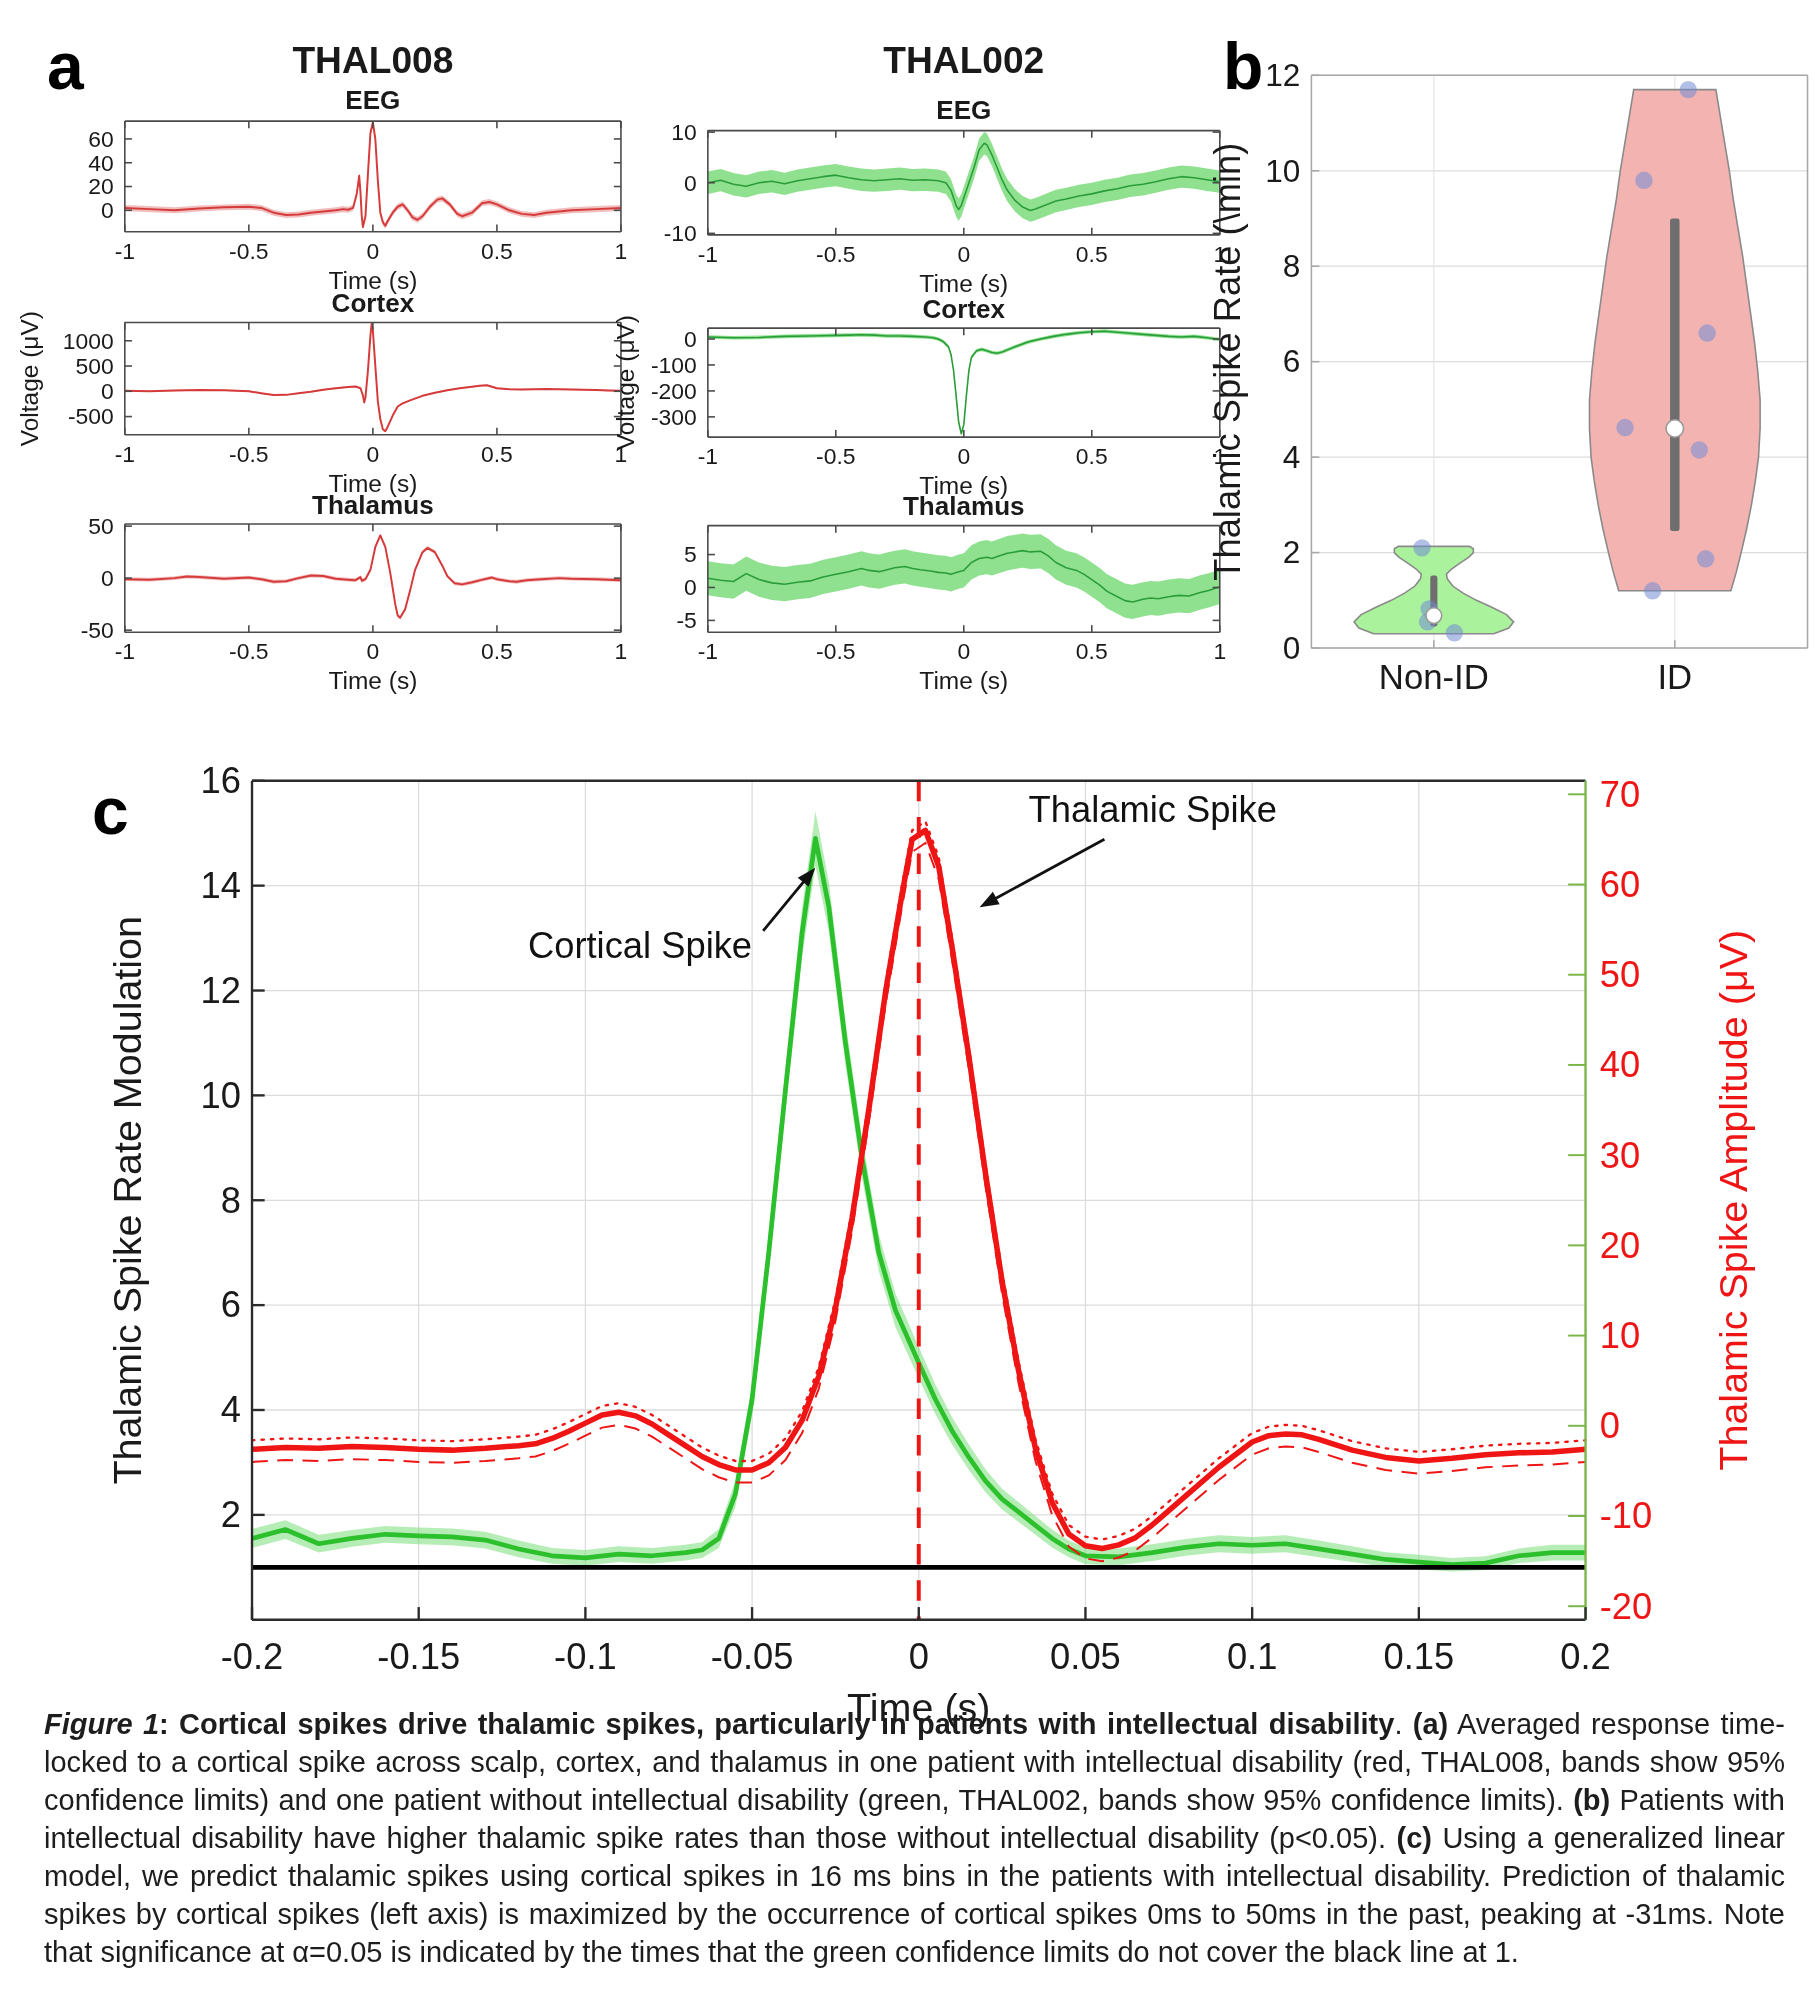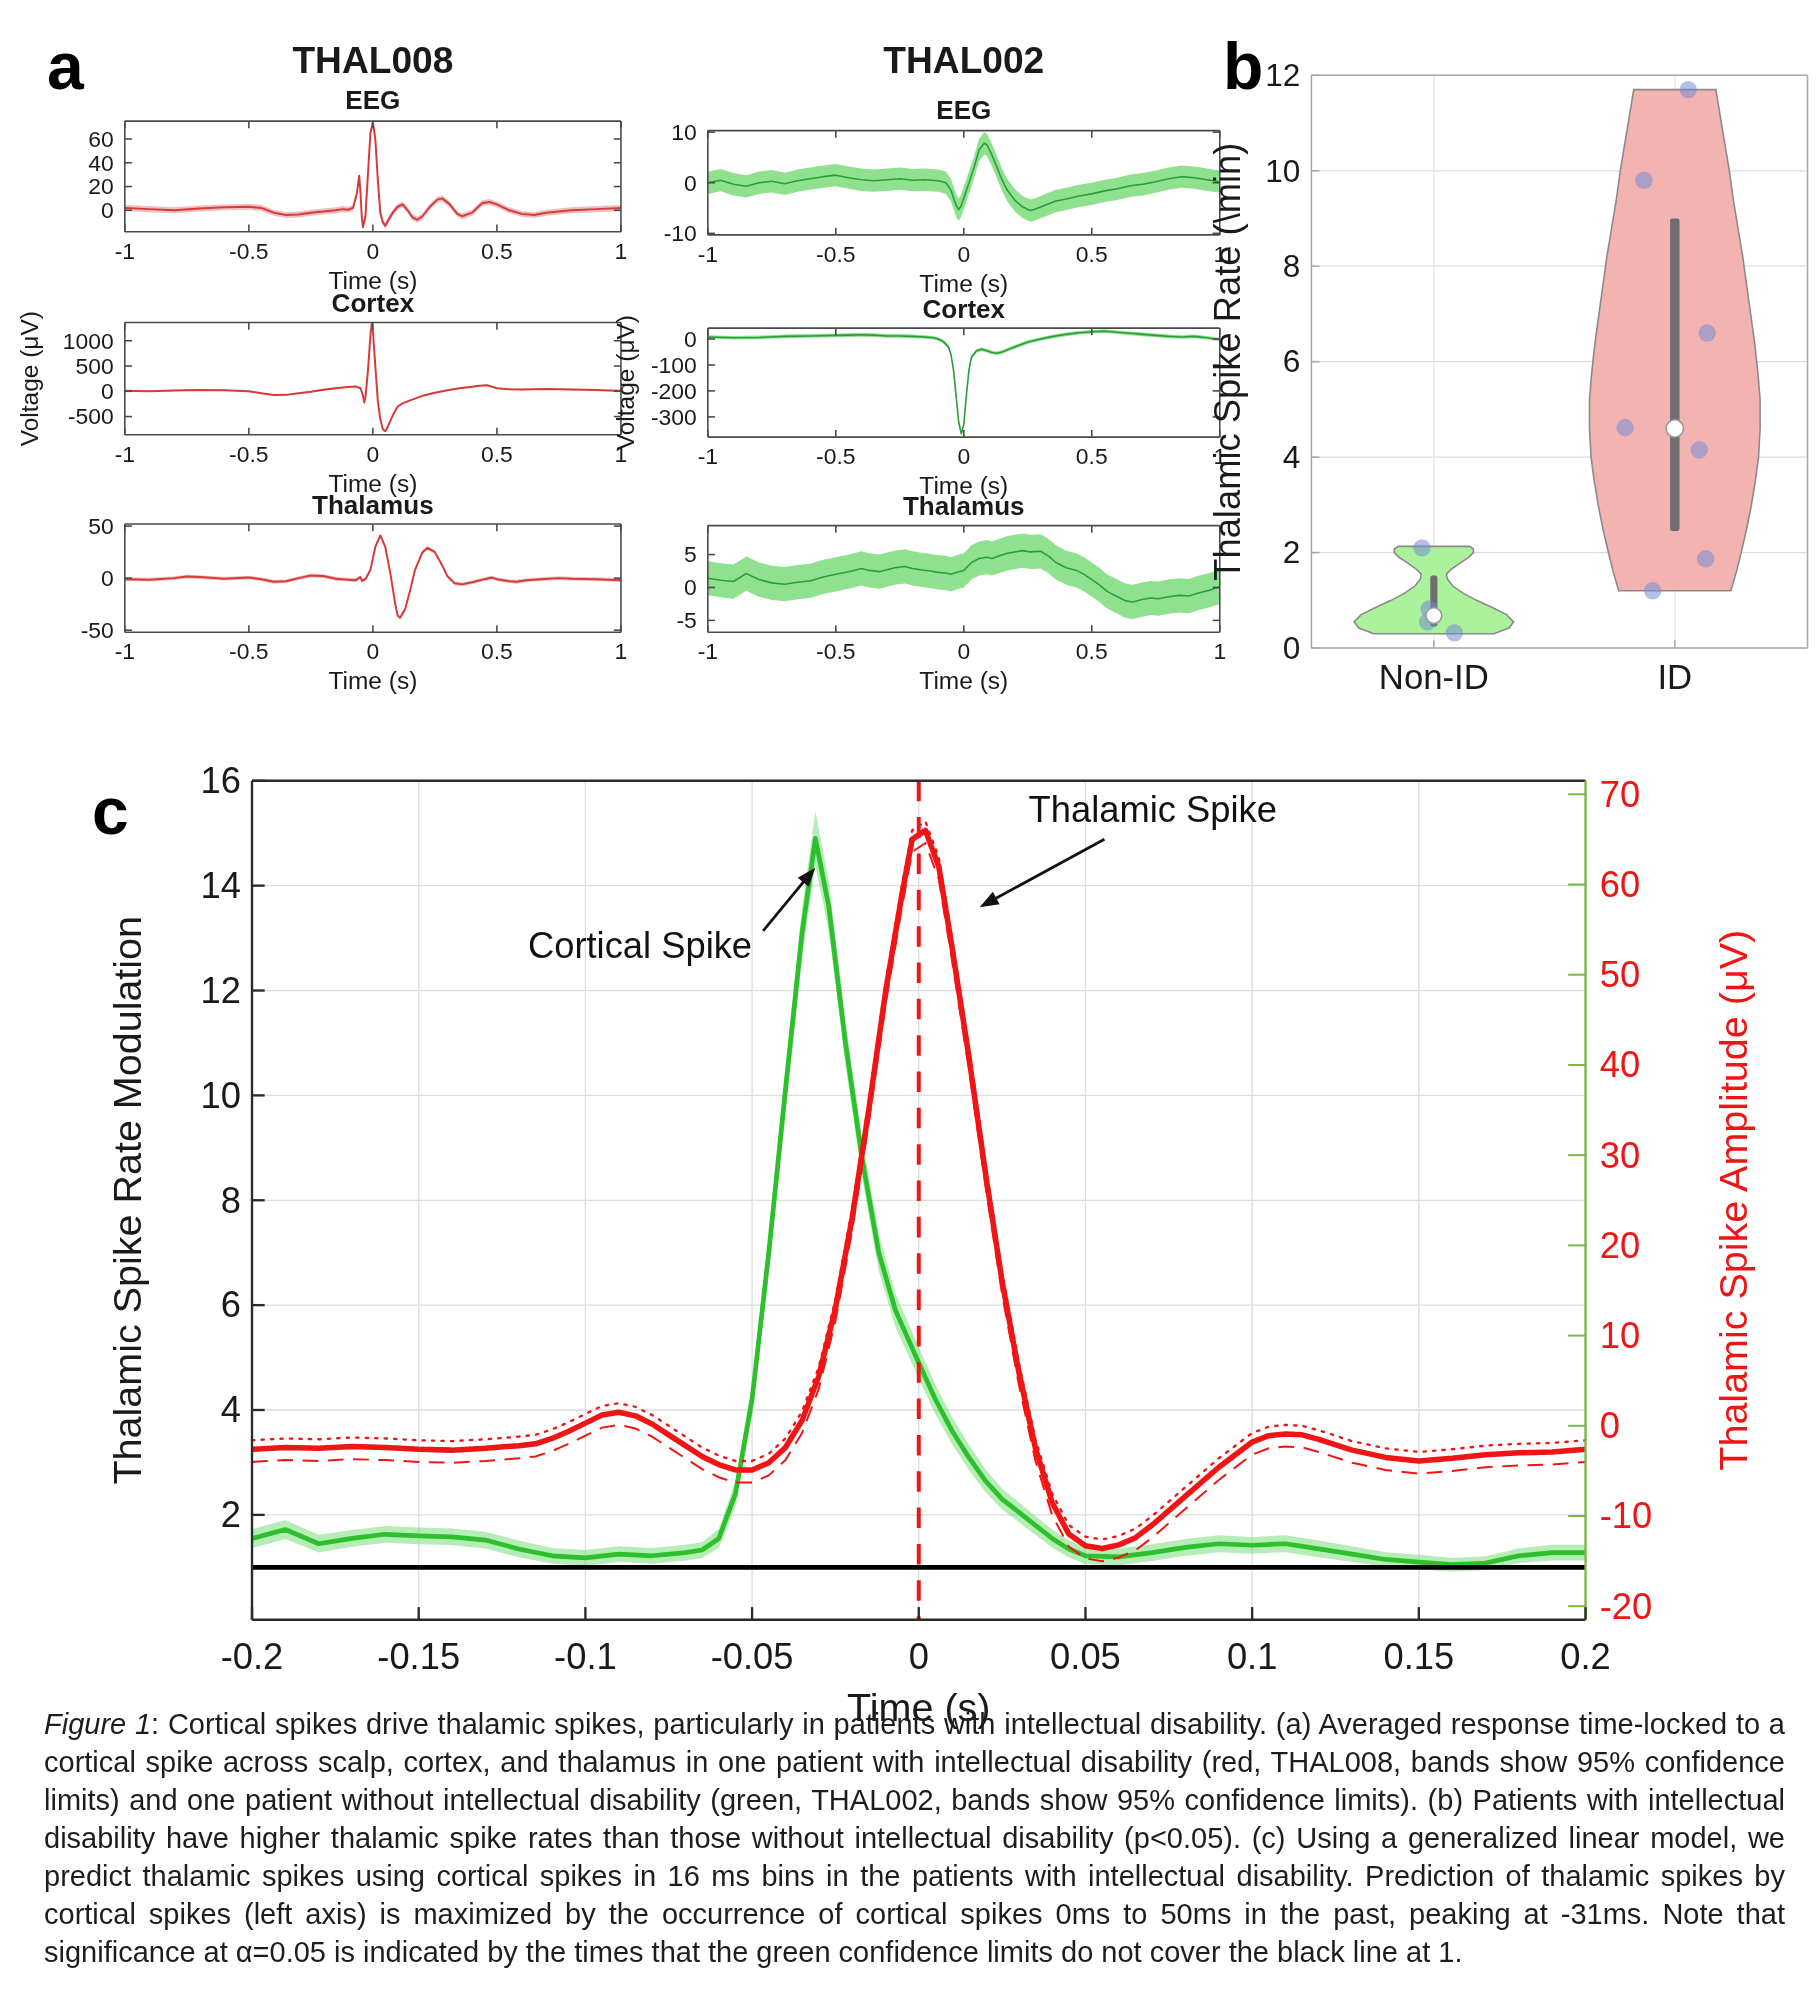--- a/index.html
+++ b/index.html
@@ -5,21 +5,21 @@
   html,body{margin:0;padding:0;background:#fff;}
   .page{position:relative;width:1817px;height:2015px;background:#fff;overflow:hidden;
         font-family:"Liberation Sans",sans-serif;}
   svg text{font-family:"Liberation Sans",sans-serif;}
   .plabel{position:absolute;font-size:66px;font-weight:bold;color:#000;line-height:1;}
   #plabel-a{left:47px;top:33px;}
   #plabel-b{left:1223px;top:33px;}
   #plabel-c{left:92px;top:778px;}
   .caption{position:absolute;left:44px;top:1705px;width:1741px;
            font-size:29px;line-height:38px;color:#1d1d1d;text-align:justify;}
-  .caption .bd{font-weight:normal;}
+  .caption .bd{font-weight:bold;}
   .caption .it{font-style:italic;}
 </style>
 </head>
 <body>
 
 <div class="page">
   <svg id="fig" width="1817" height="2015" viewBox="0 0 2300 2550">
       <g>
         <path d="M158.0 259.1 L189.4 260.6 L220.8 262.1 L252.2 259.9 L283.6 258.4 L315.0 257.6 L330.7 259.1 L346.4 265.2 L362.1 268.2 L377.8 267.4 L393.5 265.2 L409.2 263.6 L424.9 262.1 L434.3 260.6 L440.6 261.4 L446.9 259.1 L451.6 241.1 L454.7 218.5 L456.3 239.6 L457.9 269.7 L459.4 283.2 L462.6 269.7 L465.7 217.0 L468.9 164.3 L472.0 150.7 L475.1 171.8 L478.3 224.5 L481.4 265.2 L484.6 277.2 L487.7 281.7 L490.8 275.7 L497.1 265.2 L503.4 257.6 L509.7 254.6 L516.0 262.1 L522.2 271.2 L528.5 274.2 L534.8 269.7 L544.2 257.6 L553.6 248.6 L559.9 247.1 L569.3 254.6 L578.8 266.7 L585.0 269.7 L597.6 265.2 L610.2 253.1 L619.6 251.6 L629.0 254.6 L644.7 262.1 L660.4 266.7 L676.1 268.2 L691.8 265.2 L723.2 262.1 L754.6 260.6 L786.0 259.1 L786.0 266.7 L754.6 268.2 L723.2 269.7 L691.8 272.7 L676.1 275.7 L660.4 274.2 L644.7 269.7 L629.0 262.1 L619.6 259.1 L610.2 260.6 L597.6 272.7 L585.0 277.2 L578.8 274.2 L569.3 262.1 L559.9 254.6 L553.6 256.1 L544.2 265.2 L534.8 277.2 L528.5 281.7 L522.2 278.7 L516.0 269.7 L509.7 262.1 L503.4 265.2 L497.1 272.7 L490.8 283.2 L487.7 289.2 L484.6 284.7 L481.4 272.7 L478.3 232.0 L475.1 179.3 L472.0 158.3 L468.9 171.8 L465.7 224.5 L462.6 277.2 L459.4 290.7 L457.9 277.2 L456.3 247.1 L454.7 226.0 L451.6 248.6 L446.9 266.7 L440.6 268.9 L434.3 268.2 L424.9 269.7 L409.2 271.2 L393.5 272.7 L377.8 274.9 L362.1 275.7 L346.4 272.7 L330.7 266.7 L315.0 265.2 L283.6 265.9 L252.2 267.4 L220.8 269.7 L189.4 268.2 L158.0 266.7 Z" fill="rgba(214,59,59,0.33)" stroke="none"></path>
         <path d="M158.0 262.9 L189.4 264.4 L220.8 265.9 L252.2 263.6 L283.6 262.1 L315.0 261.4 L330.7 262.9 L346.4 268.9 L362.1 271.9 L377.8 271.2 L393.5 268.9 L409.2 267.4 L424.9 265.9 L434.3 264.4 L440.6 265.2 L446.9 262.9 L451.6 244.8 L454.7 222.2 L456.3 243.3 L457.9 273.4 L459.4 287.0 L462.6 273.4 L465.7 220.7 L468.9 168.1 L472.0 154.5 L475.1 175.6 L478.3 228.3 L481.4 268.9 L484.6 281.0 L487.7 285.5 L490.8 279.5 L497.1 268.9 L503.4 261.4 L509.7 258.4 L516.0 265.9 L522.2 274.9 L528.5 277.9 L534.8 273.4 L544.2 261.4 L553.6 252.4 L559.9 250.8 L569.3 258.4 L578.8 270.4 L585.0 273.4 L597.6 268.9 L610.2 256.9 L619.6 255.4 L629.0 258.4 L644.7 265.9 L660.4 270.4 L676.1 271.9 L691.8 268.9 L723.2 265.9 L754.6 264.4 L786.0 262.9" fill="none" stroke="#d63b3b" stroke-width="2.5" stroke-linejoin="round"></path>

